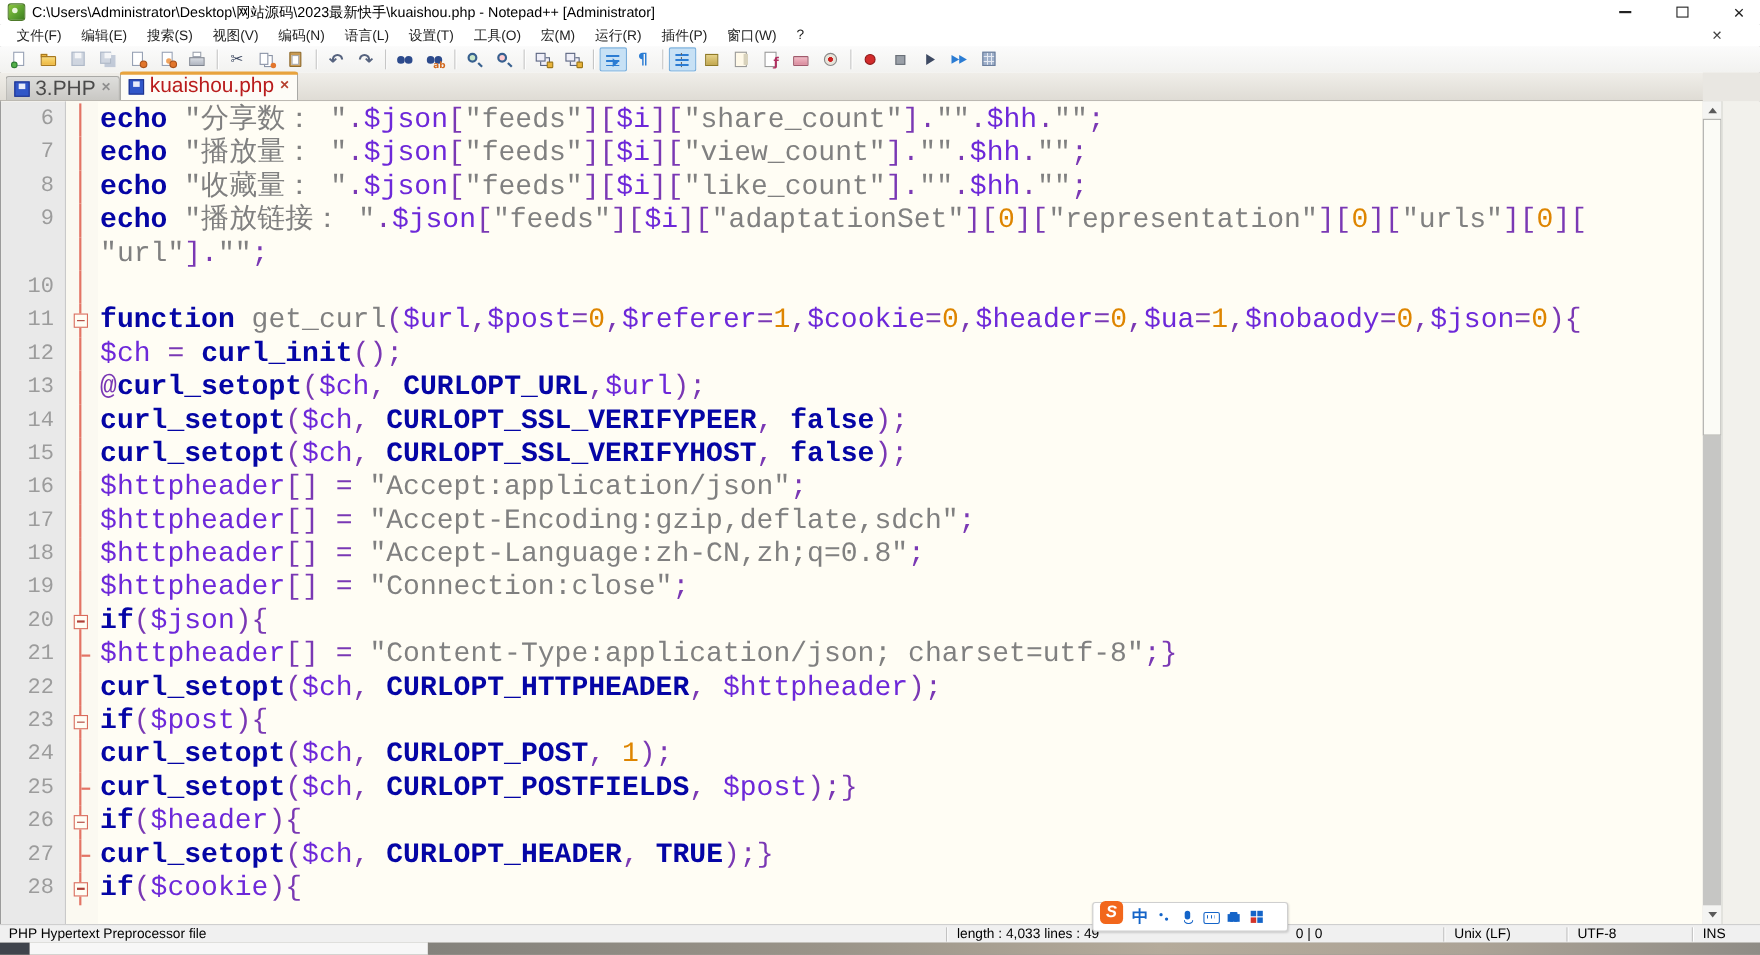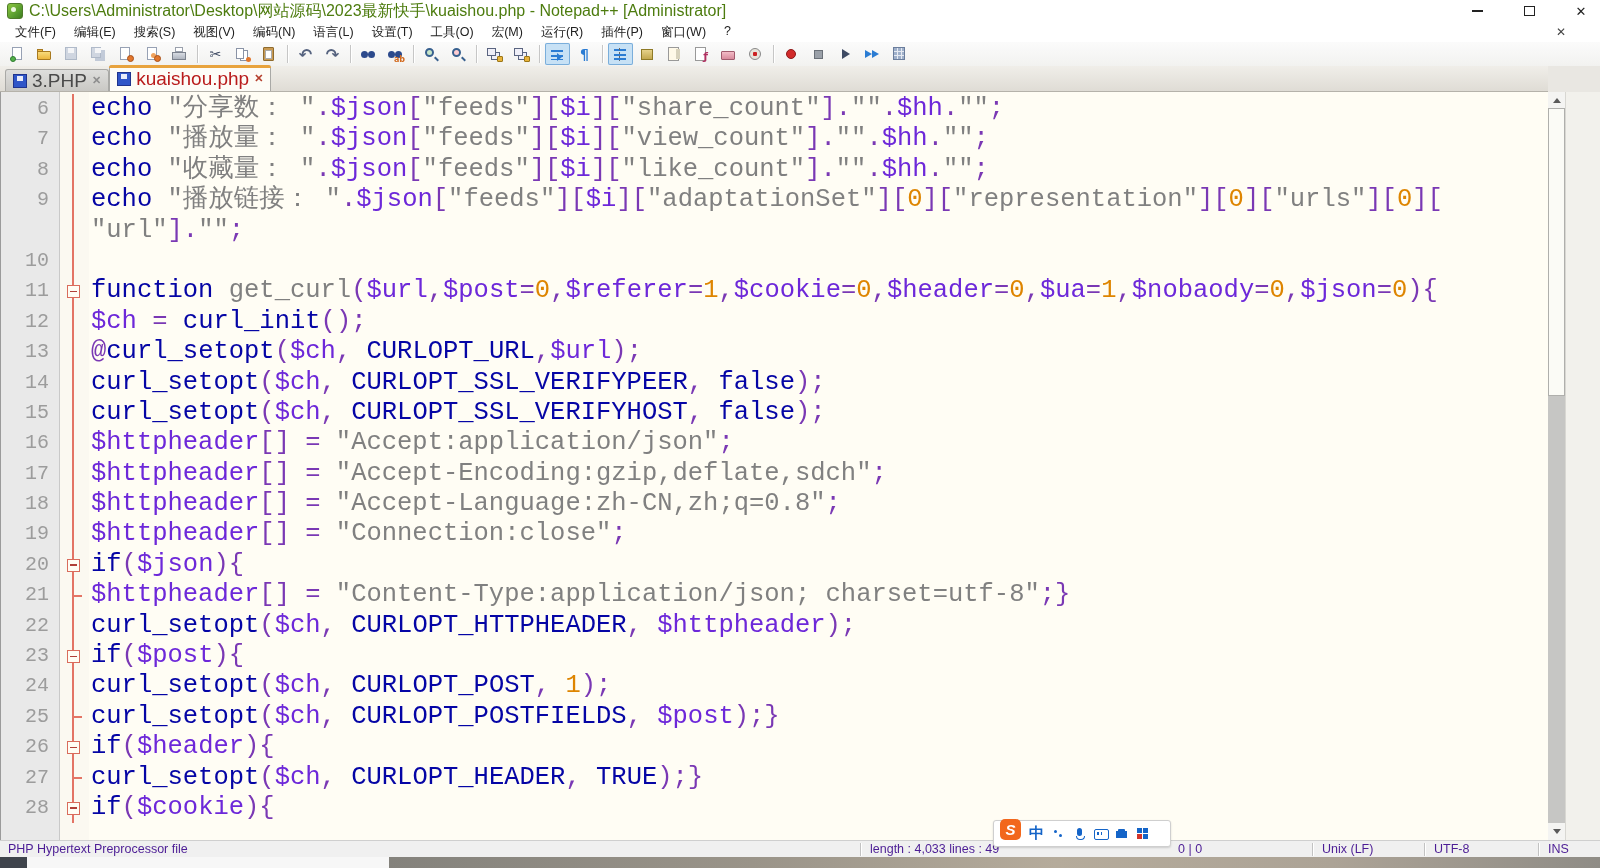--- a/index.html
+++ b/index.html
@@ -7,21 +7,21 @@
        font-family:"Liberation Sans",sans-serif;background:#FFF;
        box-shadow:inset 0 0 0 1px #8F8F8F}
   
   #titlebar{position:absolute;left:0;top:0;width:1600px;height:22px;background:#FFFFFF;
             display:flex;align-items:center}
   #app-icon{width:14px;height:14px;margin:0 6px 0 7px;border-radius:3px;
             background:linear-gradient(135deg,#8CC63F 0%,#5A9E2F 60%,#3E7D1F 100%);
             border:1px solid #4E7A2A;position:relative}
   #app-icon::after{content:"";position:absolute;left:3px;top:3px;width:5px;height:5px;
             border-radius:50%;background:#EAF6DC}
-  #title-text{font-size:16px;color:#4d7c0f;white-space:nowrap}
+  #title-text{font-size:13px;color:#000000;white-space:nowrap}
   #win-controls{position:absolute;right:8px;top:0;height:22px;display:flex;align-items:center;gap:30px}
   .wc{width:22px;height:18px;display:flex;align-items:center;justify-content:center;color:#222}
   .wc-min::before{content:"";width:11px;height:1.6px;background:#222}
   .wc-max::before{content:"";width:9px;height:8px;border:1.4px solid #222}
   .wc-close{font-size:13px;line-height:13px}
   
   #menubar{position:absolute;left:0;top:22px;width:1600px;height:20px;background:#FFFFFF;
            display:flex;align-items:center;padding-left:6px}
   .menu-item{font-size:12.5px;color:#222;padding:2px 9px;white-space:nowrap}
   #menu-close{position:absolute;right:40px;top:3px;font-size:12px;color:#444}
@@ -104,40 +104,40 @@
        font-family:"Liberation Mono",monospace;font-size:25.5px}
   .ln{flex:0 0 58px;box-sizing:border-box;text-align:right;padding-right:10px;
       font-size:20px;color:#9C9C9C}
   .fold{flex:0 0 30px;position:relative}
   .fold .vline{position:absolute;left:13px;top:0;bottom:0;width:2px;background:#E37465}
   .fold .fbox{position:absolute;left:8px;top:9px;width:13px;height:13px;background:#FFFDF4;
        border:1px solid #D96C5C;box-sizing:border-box;z-index:2}
   .fold .fbox::after{content:"";position:absolute;left:2px;right:2px;top:4.5px;height:1.6px;background:#B04038}
   .fold .ftick{position:absolute;left:15px;top:14.4px;width:8px;height:2px;background:#E37465}
   .codeln{flex:1;overflow:hidden;padding-left:2px}
-  .sg-k{color:#0505A5;font-weight:normal}
+  .sg-k{color:#0505A5;font-weight:bold}
   .sg-s{color:#808080}
   .sg-v{color:#6d28d9}
   .sg-d{color:#808080}
   .sg-o{color:#7A38B4}
   .sg-n{color:#DE8500}
   
   #vscroll{position:absolute;right:35px;top:92px;width:17px;height:748px;background:#C6C6C4;right:35px}
   #vscroll{right:35px}
   #vscroll{left:1548px}
   .sb-btn{position:absolute;left:0;width:17px;height:17px;background:#F4F4F2;display:flex;align-items:center;justify-content:center}
   #sb-up{top:0}#sb-down{bottom:0}
   #sb-up::before{content:"";border:4px solid transparent;border-bottom:5px solid #5A5A5A;margin-top:-4px}
   #sb-down::before{content:"";border:4px solid transparent;border-top:5px solid #5A5A5A;margin-bottom:-4px}
   #sb-thumb{position:absolute;left:0;top:16px;width:17px;height:288px;background:#FBFBF6;border:1px solid #AFAFAC;box-sizing:border-box}
   #corner{position:absolute;left:1548px;top:66px;width:52px;height:26px;background:#E9E7E2}
   #rightpad{position:absolute;left:1565px;top:92px;width:35px;height:748px;background:#F2F1EC;border-left:1px solid #D8D7D2}
   
   #statusbar{position:absolute;left:0;top:840px;width:1600px;height:17px;background:#F0F0F0;
-             border-top:1px solid #CFCFCF;font-size:12.5px;color:#4c1d95}
+             border-top:1px solid #CFCFCF;font-size:12.5px;color:#000000}
   .st{position:absolute;top:1px;white-space:nowrap}
   .st-div{position:absolute;top:2px;width:1px;height:13px;background:#C2C2C2;box-shadow:1px 0 0 #FFF}
   
   #sogou{position:absolute;left:993px;top:820px;width:178px;height:27px;background:#FFF;
          border:1px solid #CFCFCF;border-radius:3px;box-shadow:0 1px 2px rgba(0,0,0,.15);
          display:flex;align-items:center;gap:8px;padding:0 6px;box-sizing:border-box;z-index:5}
   #sg-logo{width:21px;height:21px;border-radius:5px;background:#F2671C;color:#FFF;font-weight:bold;
            font-style:italic;font-size:15px;display:flex;align-items:center;justify-content:center;
            position:relative;top:-4px}
   #sg-zh{color:#1464C8;font-weight:bold;font-size:15px}

